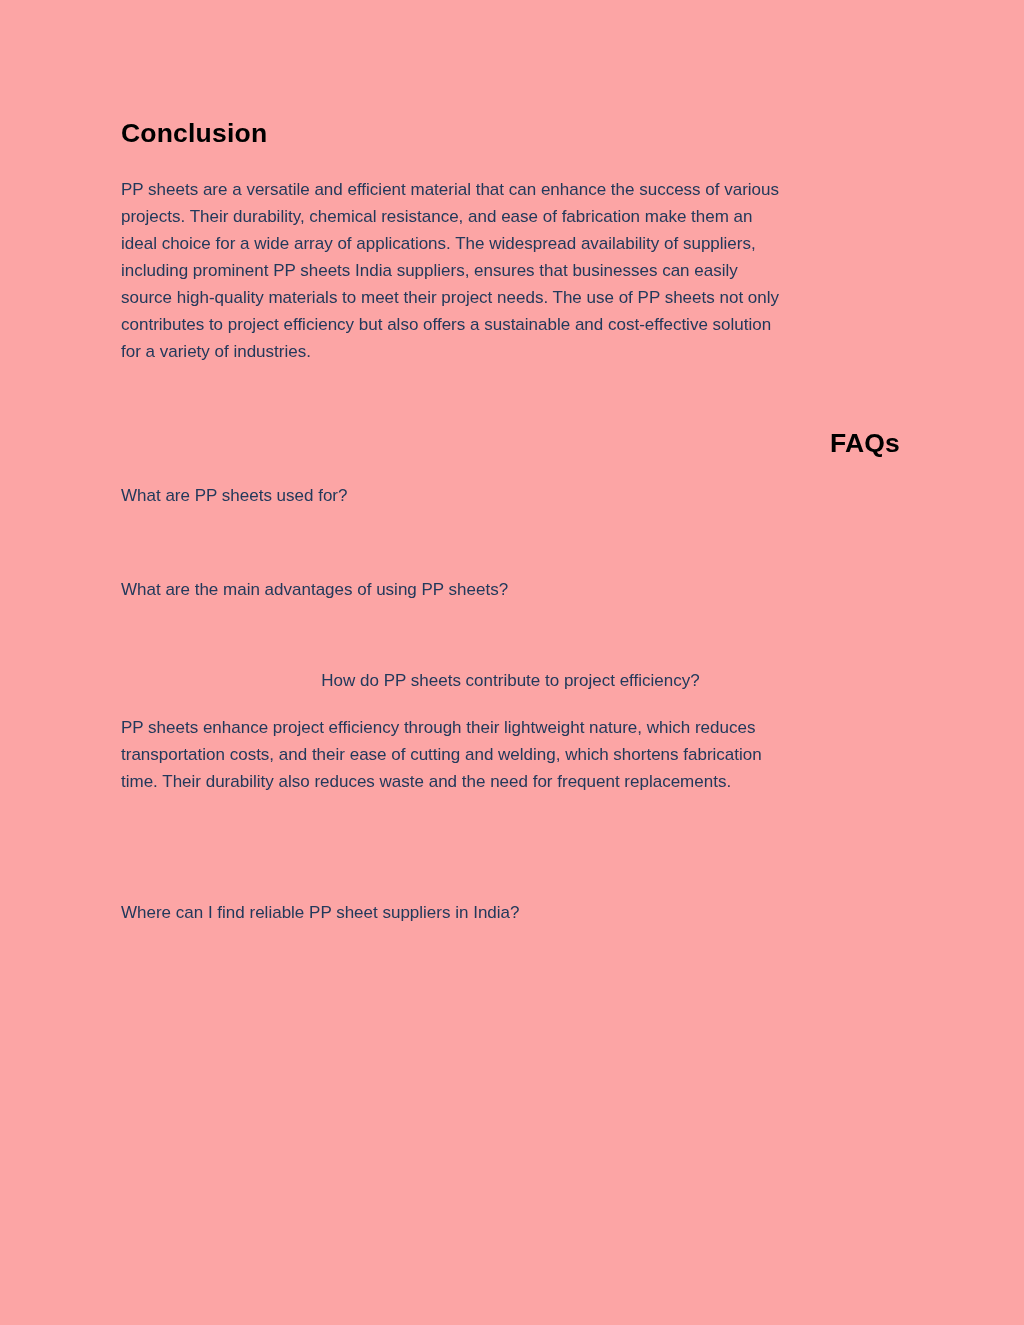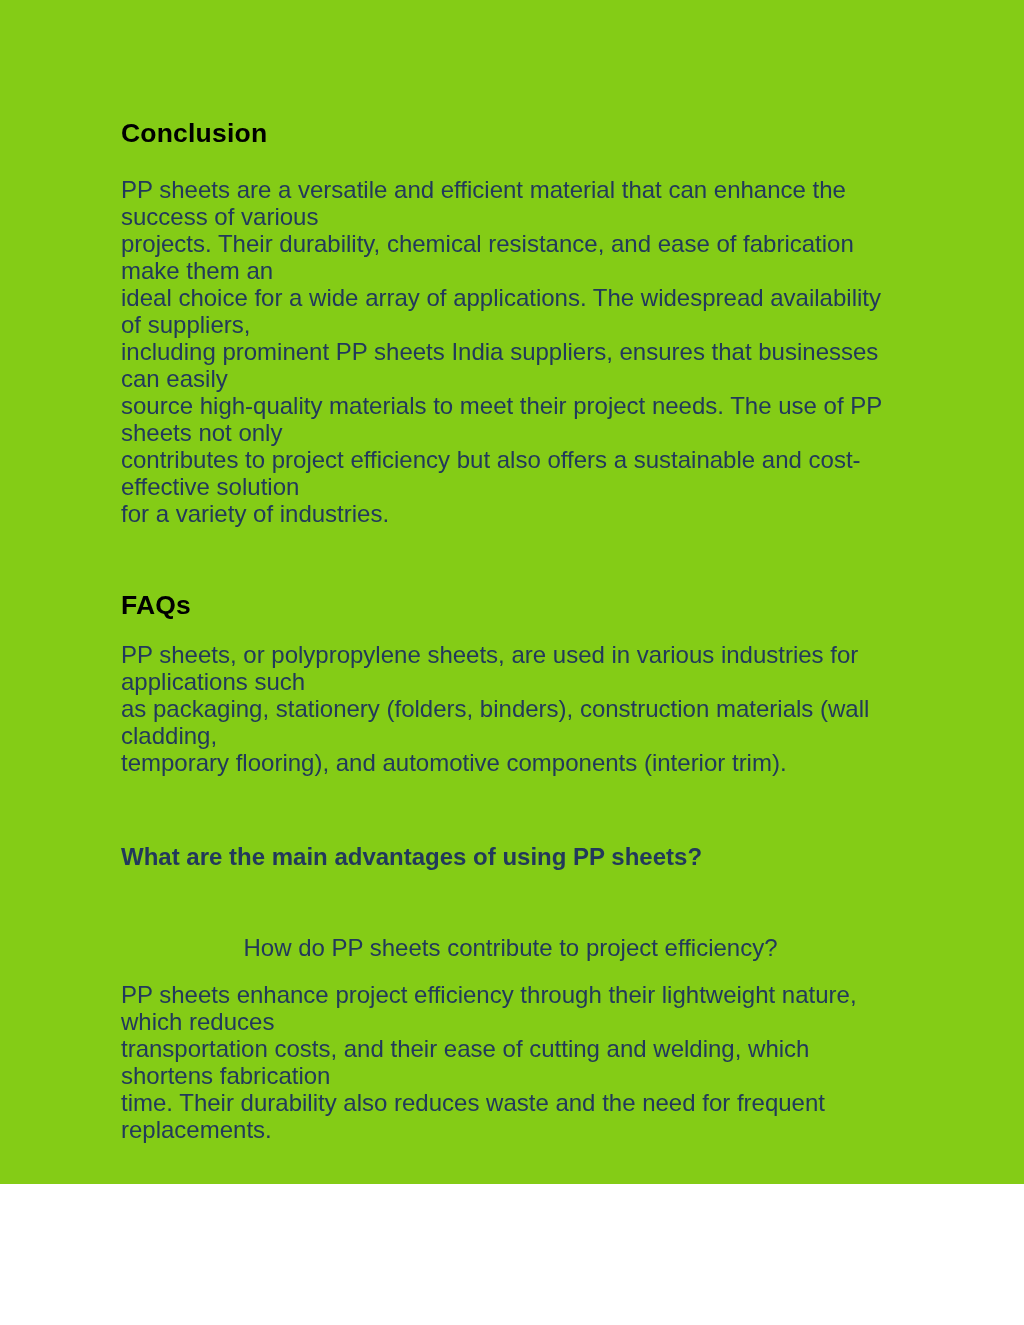--- a/index.html
+++ b/index.html
@@ -3,75 +3,74 @@
 <meta charset="utf-8">
 <style>
   html, body {
     margin: 0;
     padding: 0;
     background: #ffffff;
   }
   .page {
     position: relative;
     width: 1024px;
-    height: 1184px;
+    height: 1325px;
     box-sizing: border-box;
     padding: 118px 124px 0 121px;
-    background: #84cc16;
+    background: #fca5a5;
     overflow: hidden;
     font-family: "Liberation Sans", "DejaVu Sans", sans-serif;
   }
   .doc-heading {
     margin: 0;
     font-size: 26.5px;
     line-height: 31px;
     font-weight: 700;
     color: #000000;
     letter-spacing: 0.2px;
   }
   .doc-heading.faqs-heading {
     margin-top: 63px;
+    text-align: right;
   }
   .body-text {
     margin: 0;
-    font-size: 24px;
+    font-size: 17px;
     line-height: 27px;
     font-weight: 400;
     color: #22395b;
     white-space: pre-line;
   }
   .intro-paragraph   { margin-top: 27px; }
   .faq-question      { margin-top: 0; }
   .faq-answer        { margin-top: 20px; }
   .q-first           { margin-top: 23px; }
-  .q-gap-1           { margin-top: 67px; font-weight: bold; }
+  .q-gap-1           { margin-top: 67px; }
   .q-gap-2           { margin-top: 64px; text-align: center; }
   .q-gap-3           { margin-top: 104px; }
 </style>
 </head>
 <body>
 
 <div class="page">
 
   <h1 class="doc-heading">Conclusion</h1>
 
   <p class="body-text intro-paragraph">PP sheets are a versatile and efficient material that can enhance the success of various
 projects. Their durability, chemical resistance, and ease of fabrication make them an
 ideal choice for a wide array of applications. The widespread availability of suppliers,
 including prominent PP sheets India suppliers, ensures that businesses can easily
 source high-quality materials to meet their project needs. The use of PP sheets not only
 contributes to project efficiency but also offers a sustainable and cost-effective solution
 for a variety of industries.</p>
 
   <h1 class="doc-heading faqs-heading">FAQs</h1>
 
+  <p class="body-text faq-question q-first">What are PP sheets used for?</p>
 
-  <p class="body-text faq-answer">PP sheets, or polypropylene sheets, are used in various industries for applications such
-as packaging, stationery (folders, binders), construction materials (wall cladding,
-temporary flooring), and automotive components (interior trim).</p>
 
   <p class="body-text faq-question q-gap-1">What are the main advantages of using PP sheets?</p>
 
 
   <p class="body-text faq-question q-gap-2">How do PP sheets contribute to project efficiency?</p>
 
   <p class="body-text faq-answer">PP sheets enhance project efficiency through their lightweight nature, which reduces
 transportation costs, and their ease of cutting and welding, which shortens fabrication
 time. Their durability also reduces waste and the need for frequent replacements.</p>
 

